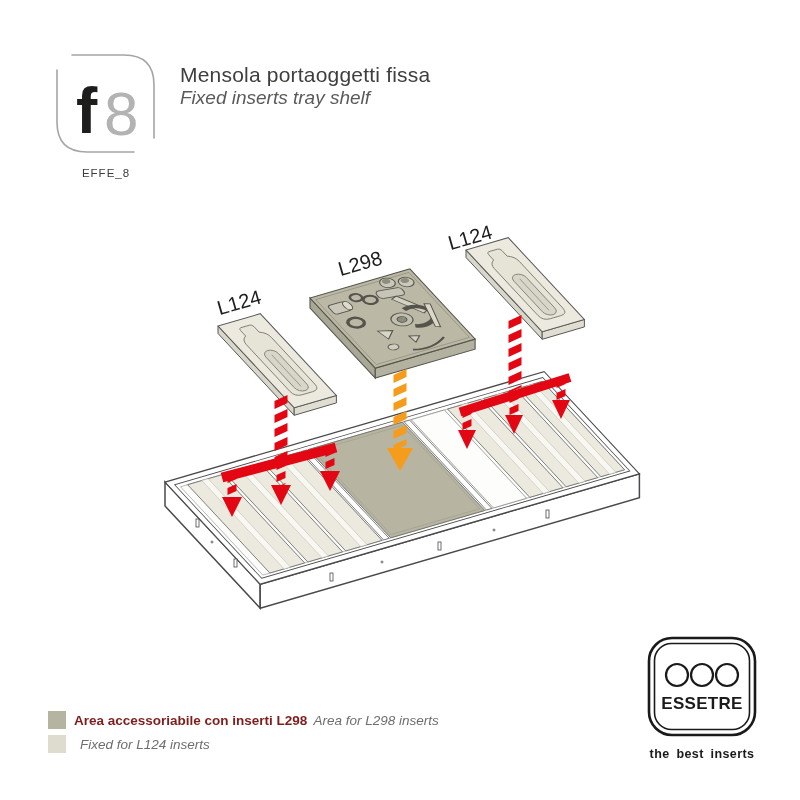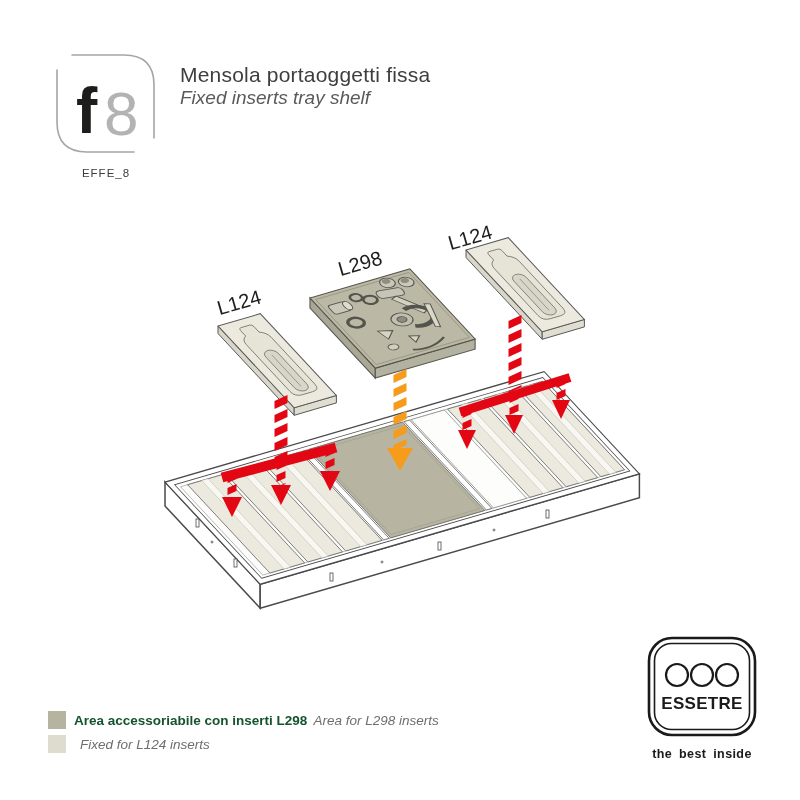--- a/index.html
+++ b/index.html
@@ -8,21 +8,21 @@
   .abs{position:absolute;}
   
   #title-block{left:180px;top:63px;}
   .title-it{font-size:21px;color:#3e3e3c;letter-spacing:.2px;line-height:23px;}
   .title-en{font-size:19px;font-style:italic;color:#5a5a58;line-height:23px;}
   .code{font-size:26px;font-weight:bold;color:#161615;letter-spacing:.4px;margin-top:7px;}
   
   #legend{left:48px;top:711px;}
   .legend-row{display:flex;align-items:center;height:18px;margin-bottom:6px;}
   .swatch{width:18px;height:18px;margin-right:8px;flex:0 0 auto;}
-  .legend-it{font-size:13.5px;font-weight:bold;color:#14532d;white-space:pre;}
+  .legend-it{font-size:13.5px;font-weight:bold;color:#7f1d1d;white-space:pre;}
   .legend-en{font-size:13.5px;font-style:italic;color:#6e6e6d;margin-left:6px;white-space:pre;}
   
   #essetre{left:646px;top:636px;width:112px;text-align:center;}
   .tagline{font-size:12.5px;font-weight:bold;color:#1a1a1a;letter-spacing:.4px;word-spacing:3px;margin-top:5px;}
   
   svg text{font-family:"Liberation Sans","DejaVu Sans",sans-serif;}
   .ribbon{stroke-width:13;stroke-dasharray:8 6;fill:none;}
   .stem{stroke-width:9;stroke-dasharray:7 5;fill:none;}
   .frame{fill:#ffffff;stroke:var(--line,#4a4a4c);stroke-width:1.5;}
   .chan{fill:var(--beige,#eceade);stroke:#70706e;stroke-width:.9;}
@@ -214,14 +214,14 @@
 
 <div class="abs" id="essetre">
   <svg width="112" height="102" viewBox="0 0 112 102">
     <rect x="3" y="2" width="106" height="97" rx="23" fill="none" stroke="#1a1a1a" stroke-width="2.6"></rect>
     <rect x="8.5" y="7.5" width="95" height="86" rx="17" fill="none" stroke="#1a1a1a" stroke-width="1.6"></rect>
     <circle cx="31" cy="39" r="11" fill="none" stroke="#1a1a1a" stroke-width="2.2"></circle>
     <circle cx="56" cy="39" r="11" fill="none" stroke="#1a1a1a" stroke-width="2.2"></circle>
     <circle cx="81" cy="39" r="11" fill="none" stroke="#1a1a1a" stroke-width="2.2"></circle>
     <text x="56" y="73" font-size="17" font-weight="bold" fill="#1a1a1a" text-anchor="middle" letter-spacing=".3">ESSETRE</text>
   </svg>
-  <div class="tagline">the best inside</div>
+  <div class="tagline">the best inserts</div>
 </div>
 
 </body></html>

